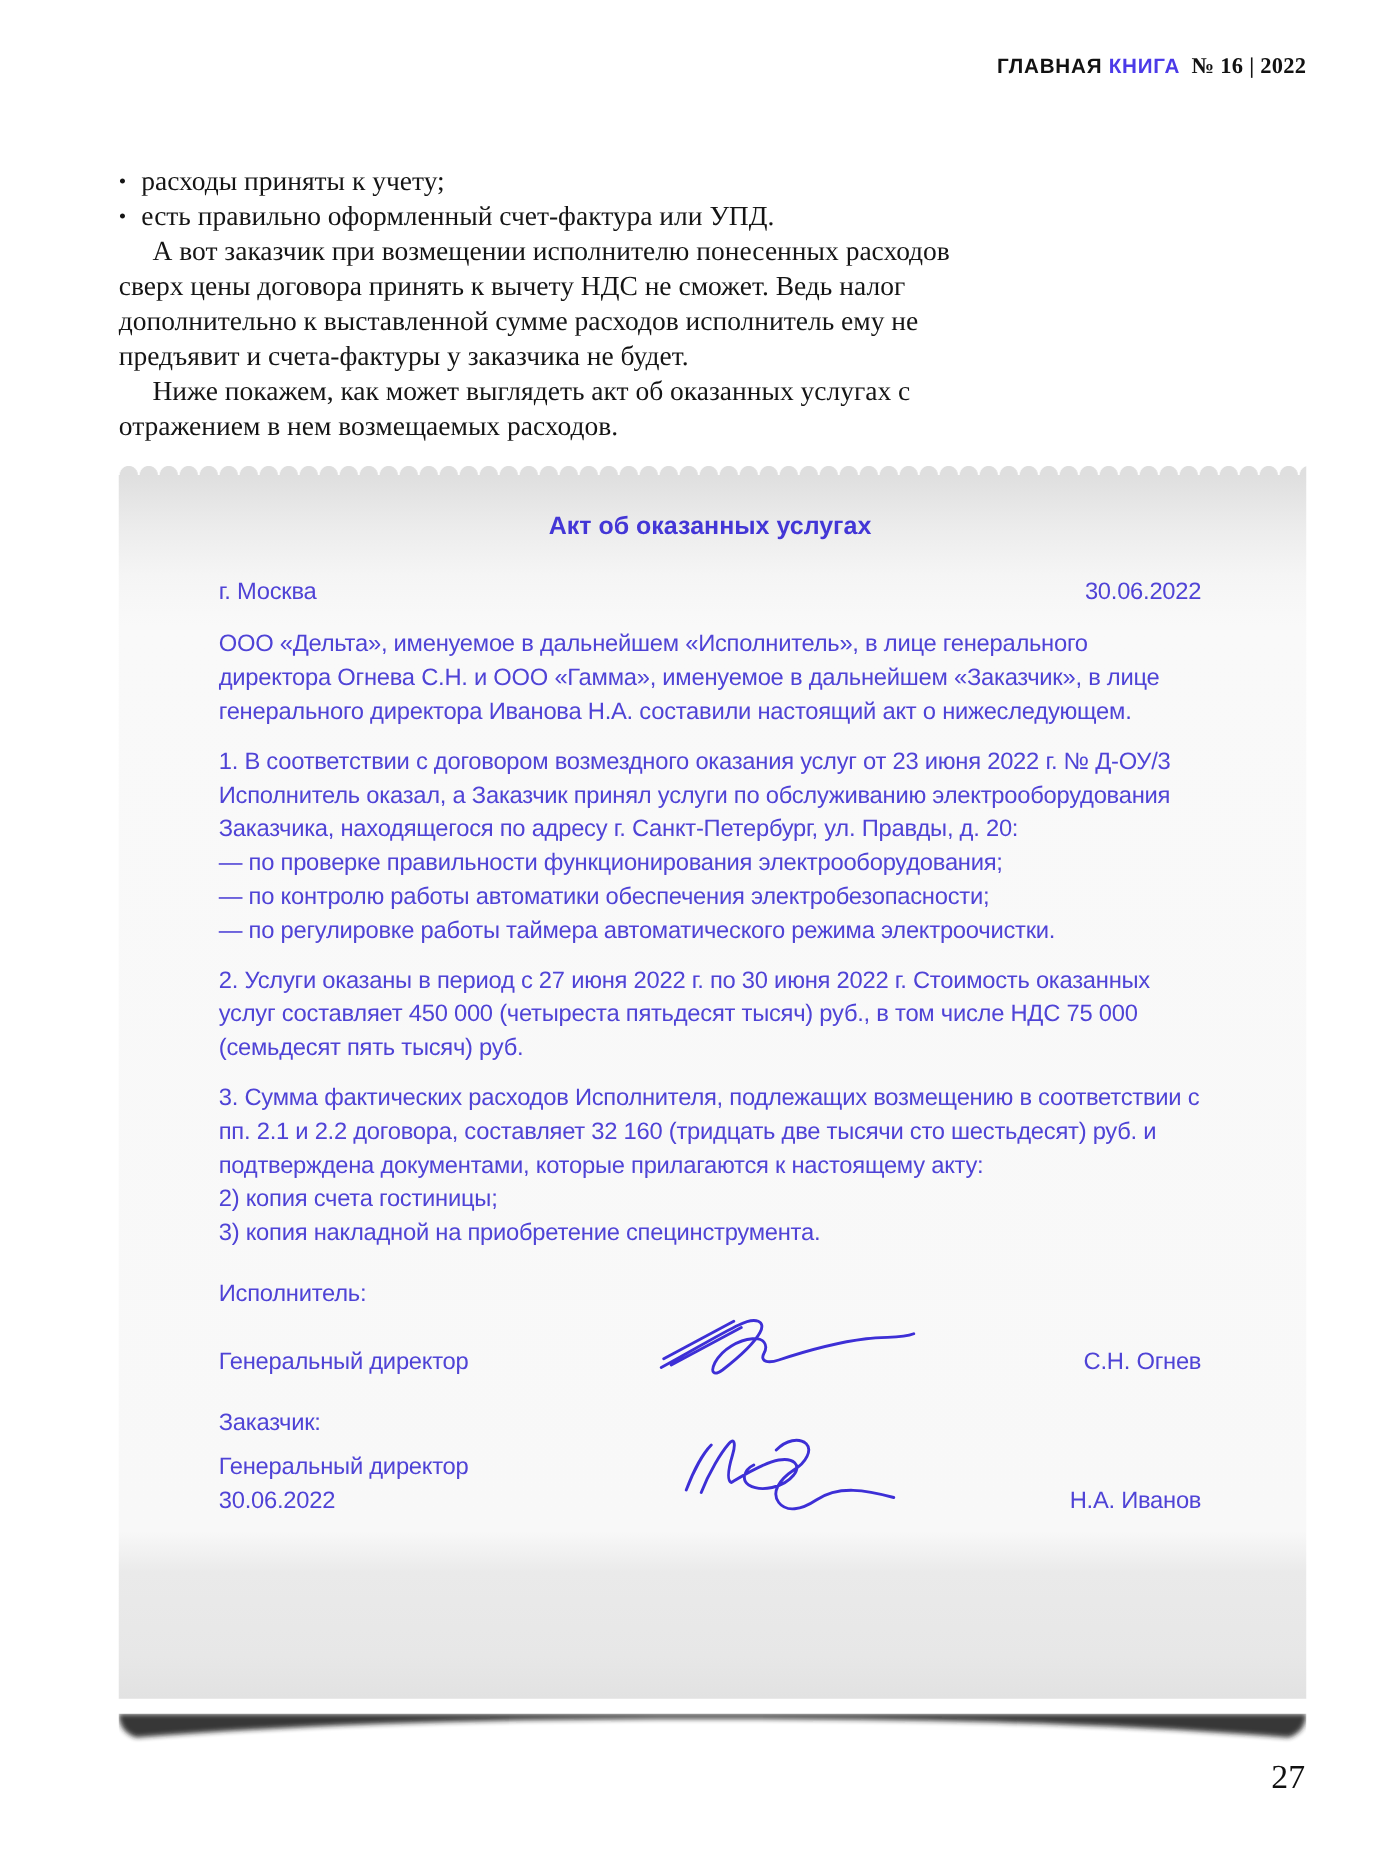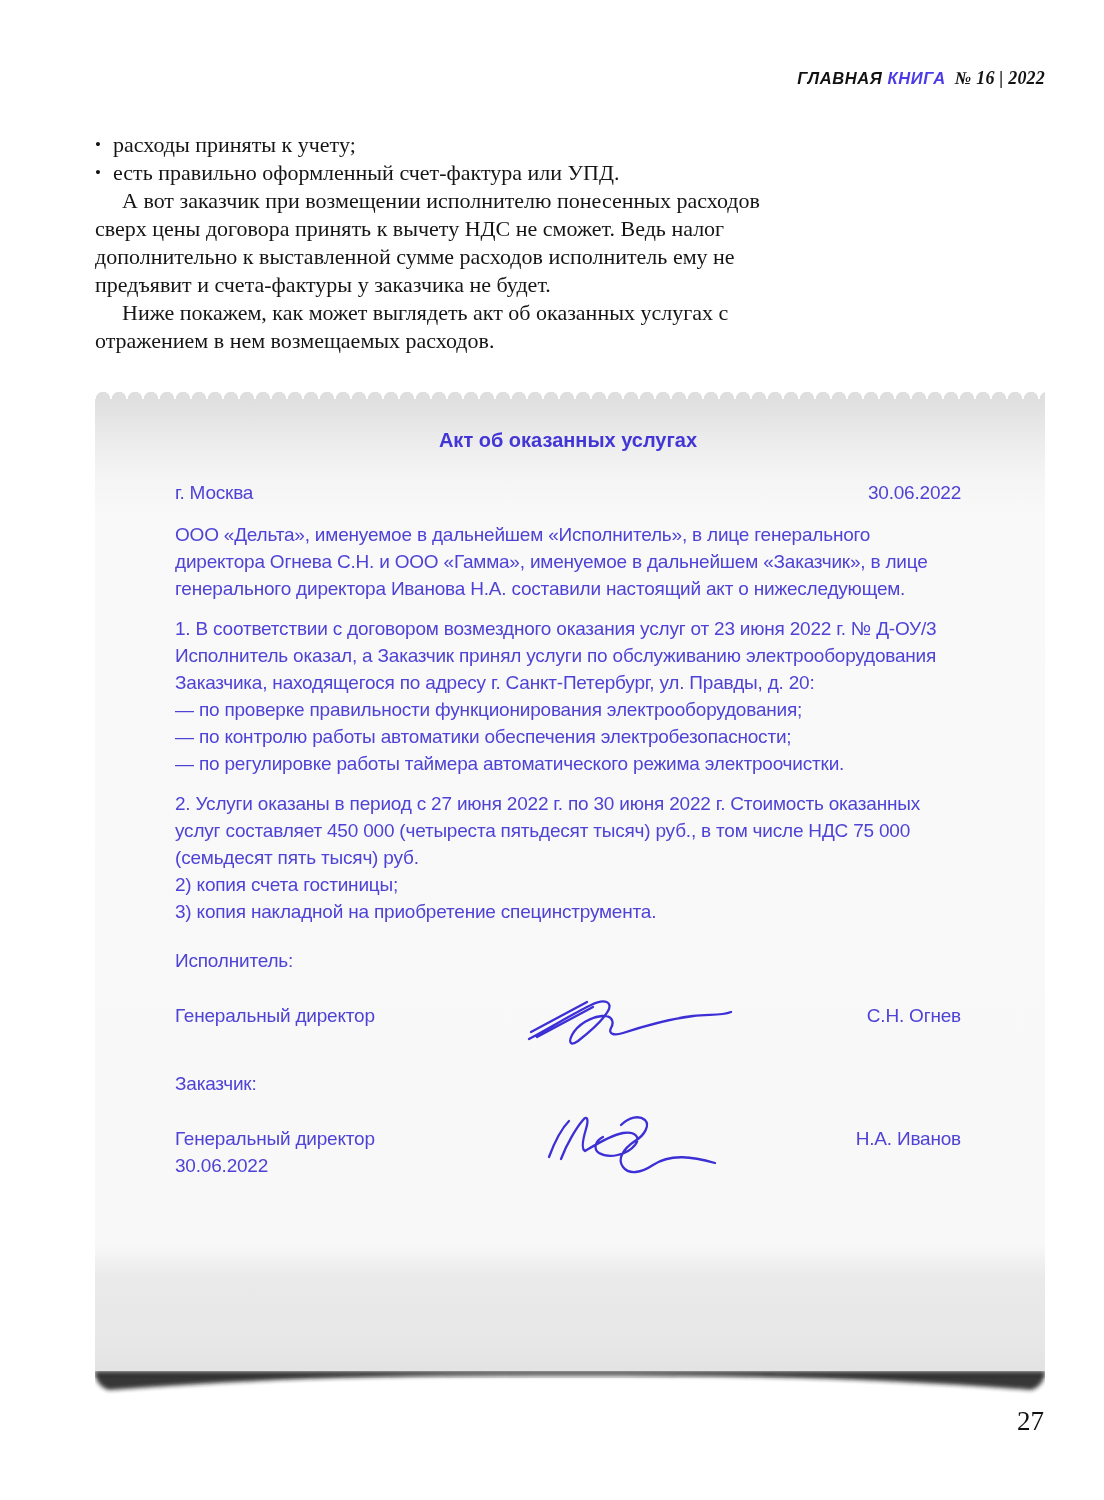--- a/index.html
+++ b/index.html
@@ -6,43 +6,42 @@
   body{
     width:1104px;height:1500px;
     background:#ffffff;
     position:relative;
     font-family:"Liberation Serif", serif;
     color:#161616;
     overflow:hidden;
   }
   
   .mag-header{
-    position:absolute;top:68px;right:59px;
+    position:absolute;top:42px;right:59px;
     white-space:nowrap;
     font-family:"Liberation Sans", sans-serif;
     font-weight:bold;font-size:16.5px;letter-spacing:.6px;
     color:#121212;
-    font-style:italic;
   }
   .mag-accent{color:#4b3ae8;}
   .issue{
     font-family:"Liberation Serif", serif;
     font-weight:bold;font-size:18px;letter-spacing:.2px;
     margin-left:4px;
   }
   
   .article{
     position:absolute;left:95px;top:131px;width:684px;
     font-size:22px;line-height:28px;color:#151515;
   }
   .bullet{display:flex;}
   .bullet .dot{width:18px;flex:0 0 18px;font-size:17px;line-height:28px;}
   .para{margin:0;text-indent:27px;}
   
-  .doc{position:absolute;left:95px;top:391px;width:950px;}
+  .doc{position:absolute;left:95px;top:372px;width:950px;}
   .doc-edge{
     height:8px;
     background:radial-gradient(ellipse 8px 8px at 8px 8px, #dfdfdf 7px, transparent 7.5px);
     background-size:16px 8px;background-repeat:repeat-x;
   }
   .doc-body{
     box-sizing:border-box;
     height:979px;
     padding:28px 84px 30px 80px;
     background:linear-gradient(180deg,
@@ -55,21 +54,21 @@
   .doc-title{
     text-align:center;font-weight:bold;font-size:20px;
     color:#4336d6;margin:0 0 25px;letter-spacing:0;
   }
   .doc-meta{display:flex;justify-content:space-between;margin-bottom:15px;}
   .doc-body p{margin:13px 0 0;}
   .doc-list div{margin:0;}
   .sig-label{margin-top:22px;}
   .sig-row{
     position:relative;display:flex;justify-content:space-between;
-    align-items:flex-start;margin-top:28px;min-height:46px;
+    align-items:flex-end;margin-top:8px;min-height:46px;
   }
   .sig-left span{display:block;}
   .sig-svg{position:absolute;pointer-events:none;}
   .sig-svg.exec{left:348px;top:-16px;}
   .sig-svg.cust{left:362px;top:-20px;}
   .sig-svg path{fill:none;stroke:#3d2fd6;stroke-width:2.3;stroke-linecap:round;stroke-linejoin:round;}
   
   .doc-shadow{position:absolute;left:95px;top:1371px;width:950px;height:30px;}
   
   .page-num{
@@ -108,20 +107,21 @@
       <span>30.06.2022</span>
     </div>
     <p>ООО «Дельта», именуемое в дальнейшем «Исполнитель», в лице генерального директора Огнева С.Н. и ООО «Гамма», именуемое в дальнейшем «Заказчик», в лице генерального директора Иванова Н.А. составили настоящий акт о нижеследующем.</p>
     <p>1. В соответствии с договором возмездного оказания услуг от 23 июня 2022 г. № Д-ОУ/3 Исполнитель оказал, а Заказчик принял услуги по обслуживанию электрооборудования Заказчика, находящегося по адресу г. Санкт-Петербург, ул. Правды, д. 20:</p>
     <div class="doc-list">
       <div>— по проверке правильности функционирования электрооборудования;</div>
       <div>— по контролю работы автоматики обеспечения электробезопасности;</div>
       <div>— по регулировке работы таймера автоматического режима электроочистки.</div>
     </div>
     <p>2. Услуги оказаны в период с 27 июня 2022 г. по 30 июня 2022 г. Стоимость оказанных услуг составляет 450 000 (четыреста пятьдесят тысяч) руб., в том числе НДС 75 000 (семьдесят пять тысяч) руб.</p>
+    <p>3. Сумма фактических расходов Исполнителя, подлежащих возмещению в соответствии с пп. 2.1 и 2.2 договора, составляет 32 160 (тридцать две тысячи сто шестьдесят) руб. и подтверждена документами, которые прилагаются к настоящему акту:</p>
     <div class="doc-list">
       <div>2) копия счета гостиницы;</div>
       <div>3) копия накладной на приобретение специнструмента.</div>
     </div>
 
     <div class="sig-label">Исполнитель:</div>
 
     <div class="sig-row">
       <span>Генеральный директор</span>
       <svg class="sig-svg exec" width="230" height="75" viewBox="0 0 230 75">

